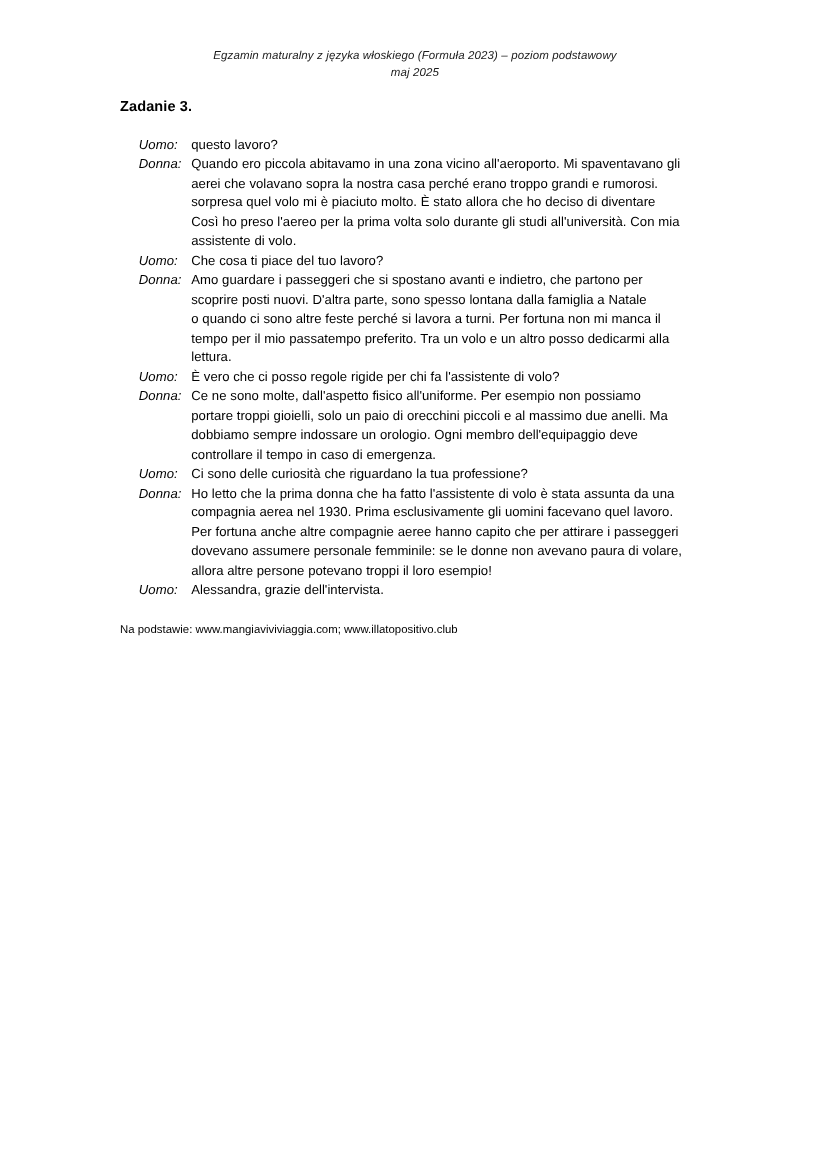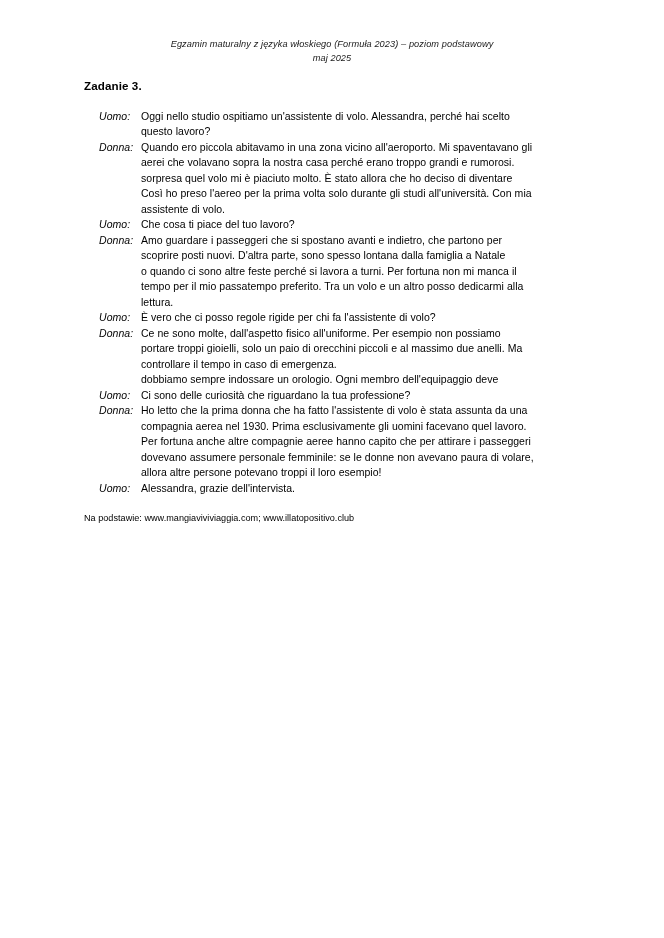--- a/index.html
+++ b/index.html
@@ -35,21 +35,21 @@
     font-size: 9.2px;
     line-height: 13.5px;
     color: #1a1a1a;
     letter-spacing: 0.1px;
   }
   .running-head .line2 { display: block; }
 
   
   .content {
     position: absolute;
-    left: 84px;
+    left: 96px;
     top: 78px;
     width: 500px;
   }
 
   .task-title {
     font-weight: bold;
     font-size: 11.6px;
     line-height: 15.5px;
     margin: 0 0 2px 0;
     letter-spacing: 0.1px;
@@ -103,21 +103,20 @@
   </div>
 
   <div class="content">
 
     <div class="task-title">Zadanie 3.</div>
 
     <div class="transcript">
         <div class="turn">
           <div class="speaker">Uomo:</div>
           <div class="speech">
-            <span class="ln">Oggi nello studio ospitiamo un'assistente di volo. Alessandra, perché hai scelto</span>
             <span class="ln">questo lavoro?</span>
           </div>
         </div>
         <div class="turn">
           <div class="speaker">Donna:</div>
           <div class="speech">
             <span class="ln">Quando ero piccola abitavamo in una zona vicino all'aeroporto. Mi spaventavano gli</span>
             <span class="ln">aerei che volavano sopra la nostra casa perché erano troppo grandi e rumorosi.</span>
             <span class="ln">sorpresa quel volo mi è piaciuto molto. È stato allora che ho deciso di diventare</span>
             <span class="ln">Così ho preso l'aereo per la prima volta solo durante gli studi all'università. Con mia</span>
@@ -144,22 +143,22 @@
           <div class="speaker">Uomo:</div>
           <div class="speech">
             <span class="ln">È vero che ci posso regole rigide per chi fa l'assistente di volo?</span>
           </div>
         </div>
         <div class="turn">
           <div class="speaker">Donna:</div>
           <div class="speech">
             <span class="ln">Ce ne sono molte, dall'aspetto fisico all'uniforme. Per esempio non possiamo</span>
             <span class="ln">portare troppi gioielli, solo un paio di orecchini piccoli e al massimo due anelli. Ma</span>
+            <span class="ln">dobbiamo sempre indossare un orologio. Ogni membro dell'equipaggio deve</span>
             <span class="ln">controllare il tempo in caso di emergenza.</span>
-            <span class="ln">dobbiamo sempre indossare un orologio. Ogni membro dell'equipaggio deve</span>
           </div>
         </div>
         <div class="turn">
           <div class="speaker">Uomo:</div>
           <div class="speech">
             <span class="ln">Ci sono delle curiosità che riguardano la tua professione?</span>
           </div>
         </div>
         <div class="turn">
           <div class="speaker">Donna:</div>

